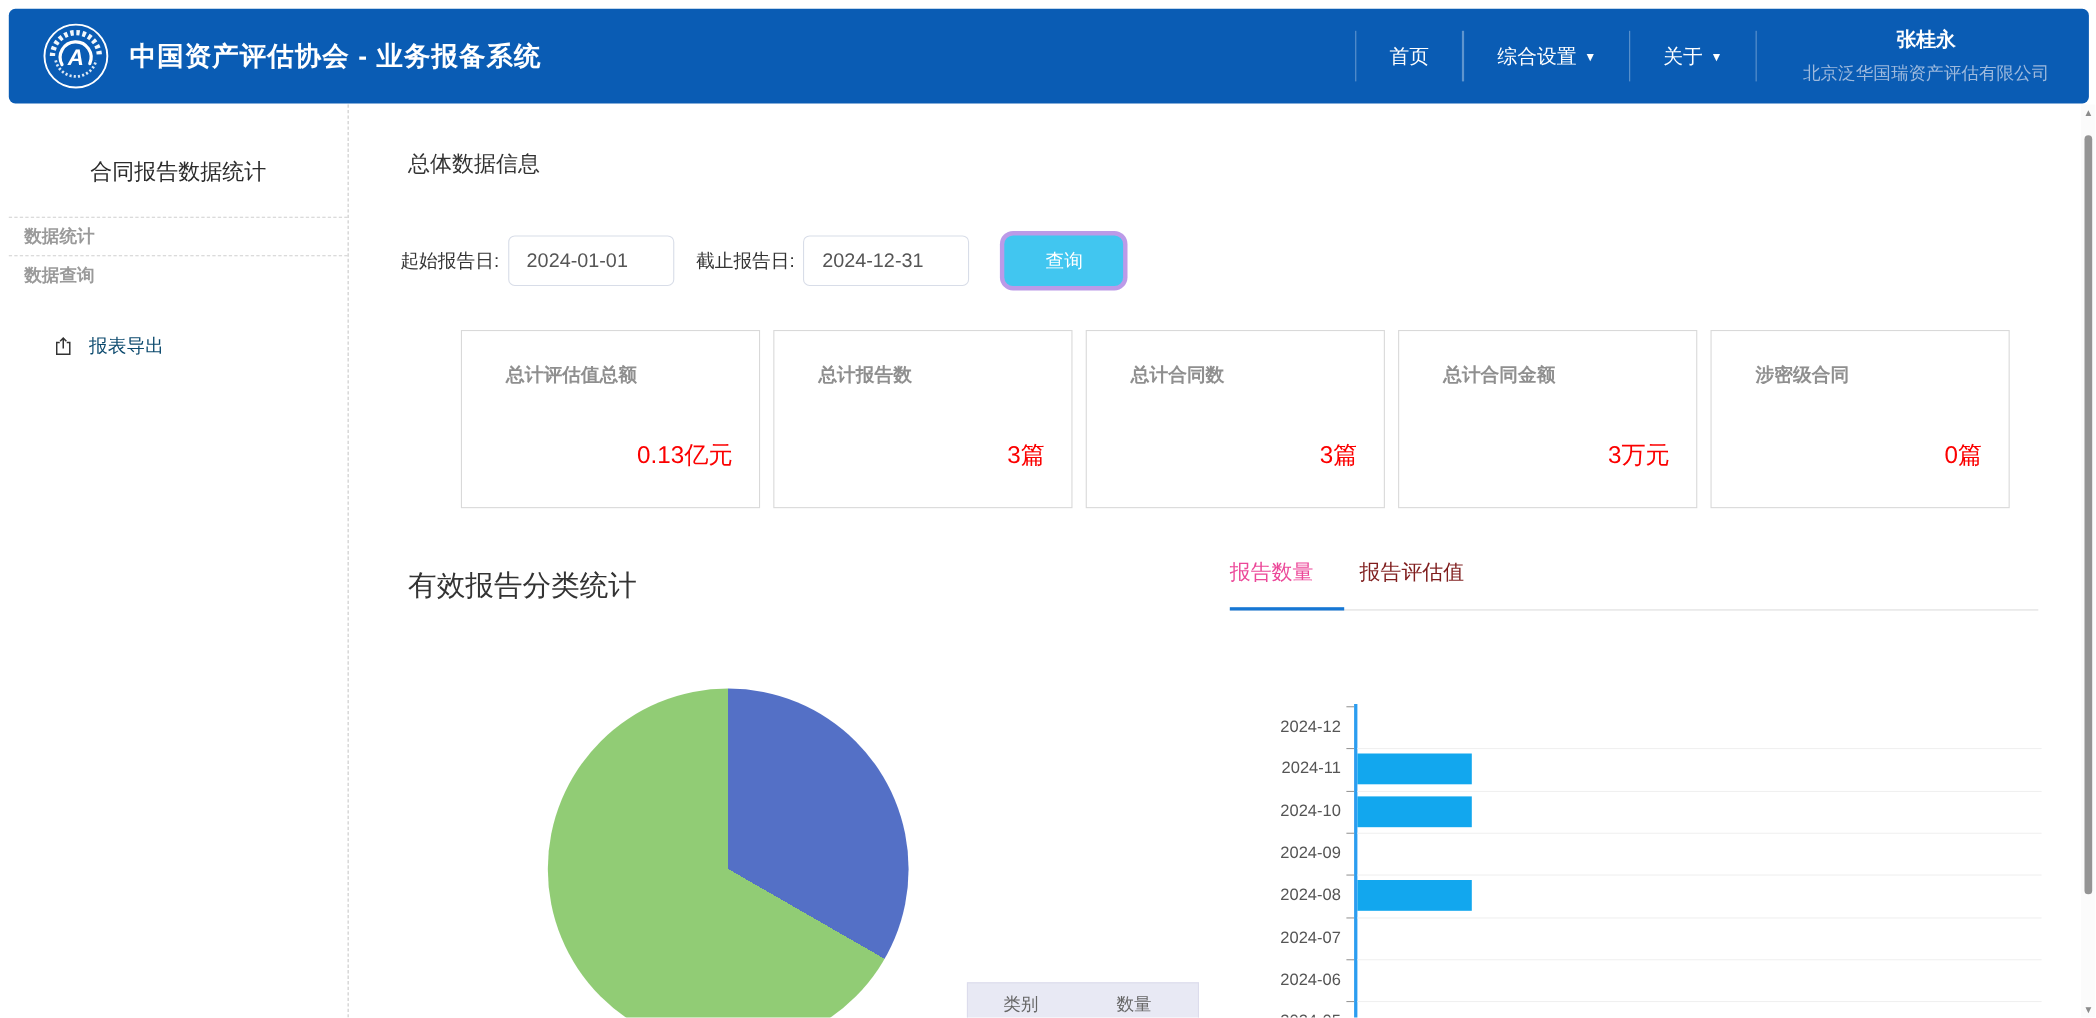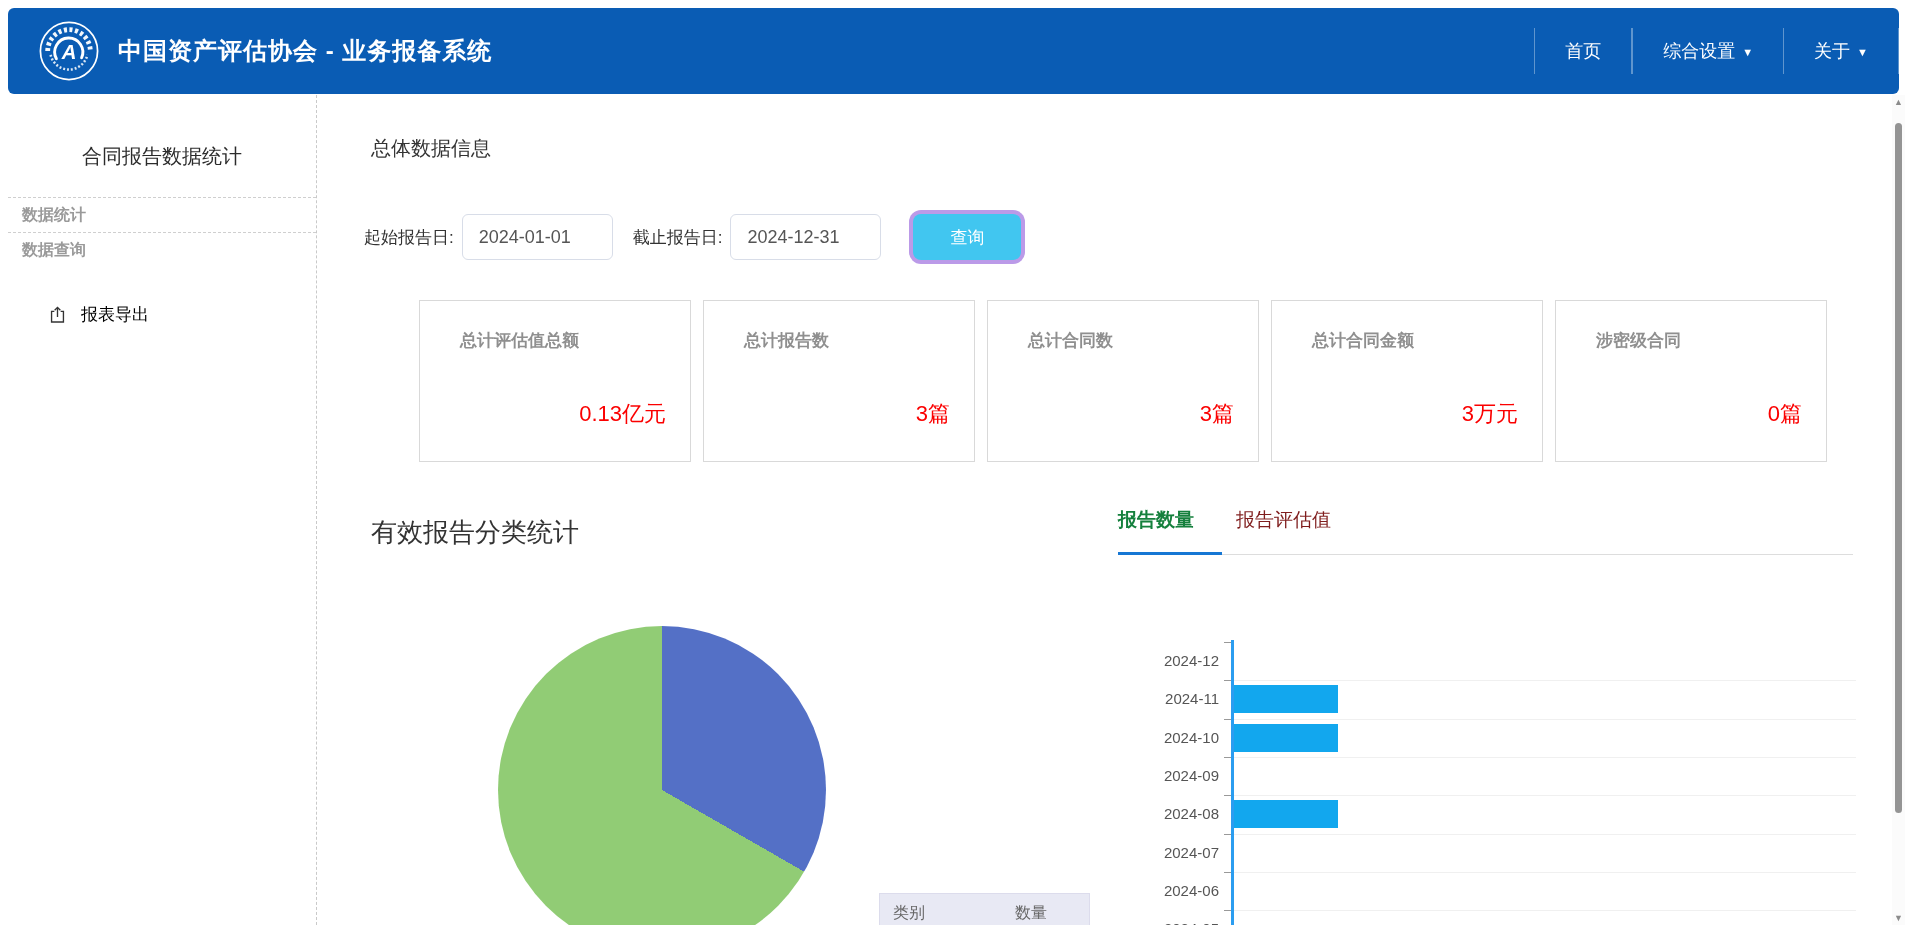--- a/index.html
+++ b/index.html
@@ -34,21 +34,21 @@
   
   .sidebar { position:absolute; left:8px; top:95px; width:309px; bottom:0;
              border-right:1px dashed #c9c9c9; background:#fff; }
   .sidebar-title { text-align:center; font-size:20px; color:#2b2b2b; font-weight:500;
                    padding-top:48px; padding-bottom:27px; }
   .side-item { height:35px; display:flex; align-items:center; padding-left:14px;
                font-size:16px; font-weight:bold; color:#9a9a9a; cursor:pointer;
                border-top:1px dashed #cfcfcf; }
   .side-item.last { border-bottom:none; }
   .export-row { margin-top:36px; padding-left:40px; display:flex; align-items:center;
-                gap:14px; color:#000000; font-size:17px; cursor:pointer; }
+                gap:14px; color:#0c4a6e; font-size:17px; cursor:pointer; }
   .export-row svg { display:block; }
 
   
   .content { position:absolute; left:317px; top:95px; right:13px; bottom:0; }
   .section-title { position:absolute; left:54px; top:40px; font-size:20px;
                    font-weight:500; color:#333; }
 
   .filter-row { position:absolute; left:47px; top:119px; height:46px;
                 display:flex; align-items:center; }
   .filter-label { font-size:17px; color:#333; white-space:nowrap; }
@@ -67,34 +67,34 @@
                position:relative; }
   .stat-card .card-title { position:absolute; left:40px; top:28px; font-size:17px;
                            font-weight:bold; color:#8f8f8f; }
   .stat-card .card-value { position:absolute; right:24px; bottom:32px; font-size:22px;
                            font-weight:normal; color:#fb0000; }
 
   .pie-title { position:absolute; left:54px; top:420px; font-size:26px; color:#333; }
 
   .tabs-row { position:absolute; left:801px; top:412px; display:flex; gap:42px; }
   .tab { font-size:19px; color:#7f1d1d; font-weight:500; cursor:pointer; padding-bottom:14px; }
-  .tab.active { color:#15803d; font-weight:bold; }
+  .tab.active { color:#ec4899; font-weight:normal; }
   .tabs-underline-gray { position:absolute; left:801px; top:459px; width:735px; height:1px;
                          background:#ddd; }
   .tabs-underline-blue { position:absolute; left:801px; top:457px; width:104px; height:3px;
                          background:#1677d4; }
 
   .pie-chart { position:absolute; left:181px; top:531px; width:328px; height:328px;
                border-radius:50%; }
 
   .mini-table { position:absolute; left:562px; top:798px; width:211px; }
   .mini-table .mt-header { display:flex; background:#e8e9f4; height:40px;
                            align-items:center; border:1px solid #dcdcEC; }
   .mini-table .mt-cell { font-size:16px; color:#666; }
-  .mini-table .mt-cell.c1 { padding-left:13px; width:135px; }
+  .mini-table .mt-cell.c1 { padding-left:32px; width:135px; }
 
   .bar-chart { position:absolute; left:838px; top:547px; width:705px; height:308px; }
   .bar-axis { position:absolute; left:76px; top:-2px; width:3px; height:310px;
               background:#2b9df0; }
   .bar-row-label { position:absolute; left:0; width:64px; text-align:right;
                    font-size:15px; color:#555; }
   .bar-grid { position:absolute; height:1px; background:#f0f0f0; }
   .bar-tick { position:absolute; height:1px; background:#999; width:7px; left:69px; }
   .bar-rect { position:absolute; left:79px; height:28px; }
 </style>
@@ -123,20 +123,24 @@
     <div class="nav-item">
       <span>综合设置</span>
       <span class="caret">▼</span>
     </div>
     <div class="nav-divider"></div>
     <div class="nav-item">
       <span>关于</span>
       <span class="caret">▼</span>
     </div>
     <div class="nav-divider"></div>
+    <div class="user-block">
+      <div class="user-name">张桂永</div>
+      <div class="user-company">北京泛华国瑞资产评估有限公司</div>
+    </div>
   </nav>
 </header>
 
 <div class="scrollbar">
   <div class="sb-arrow">▲</div>
   <div class="sb-thumb"></div>
   <div class="sb-arrow down">▼</div>
 </div>
 
 <aside class="sidebar">

